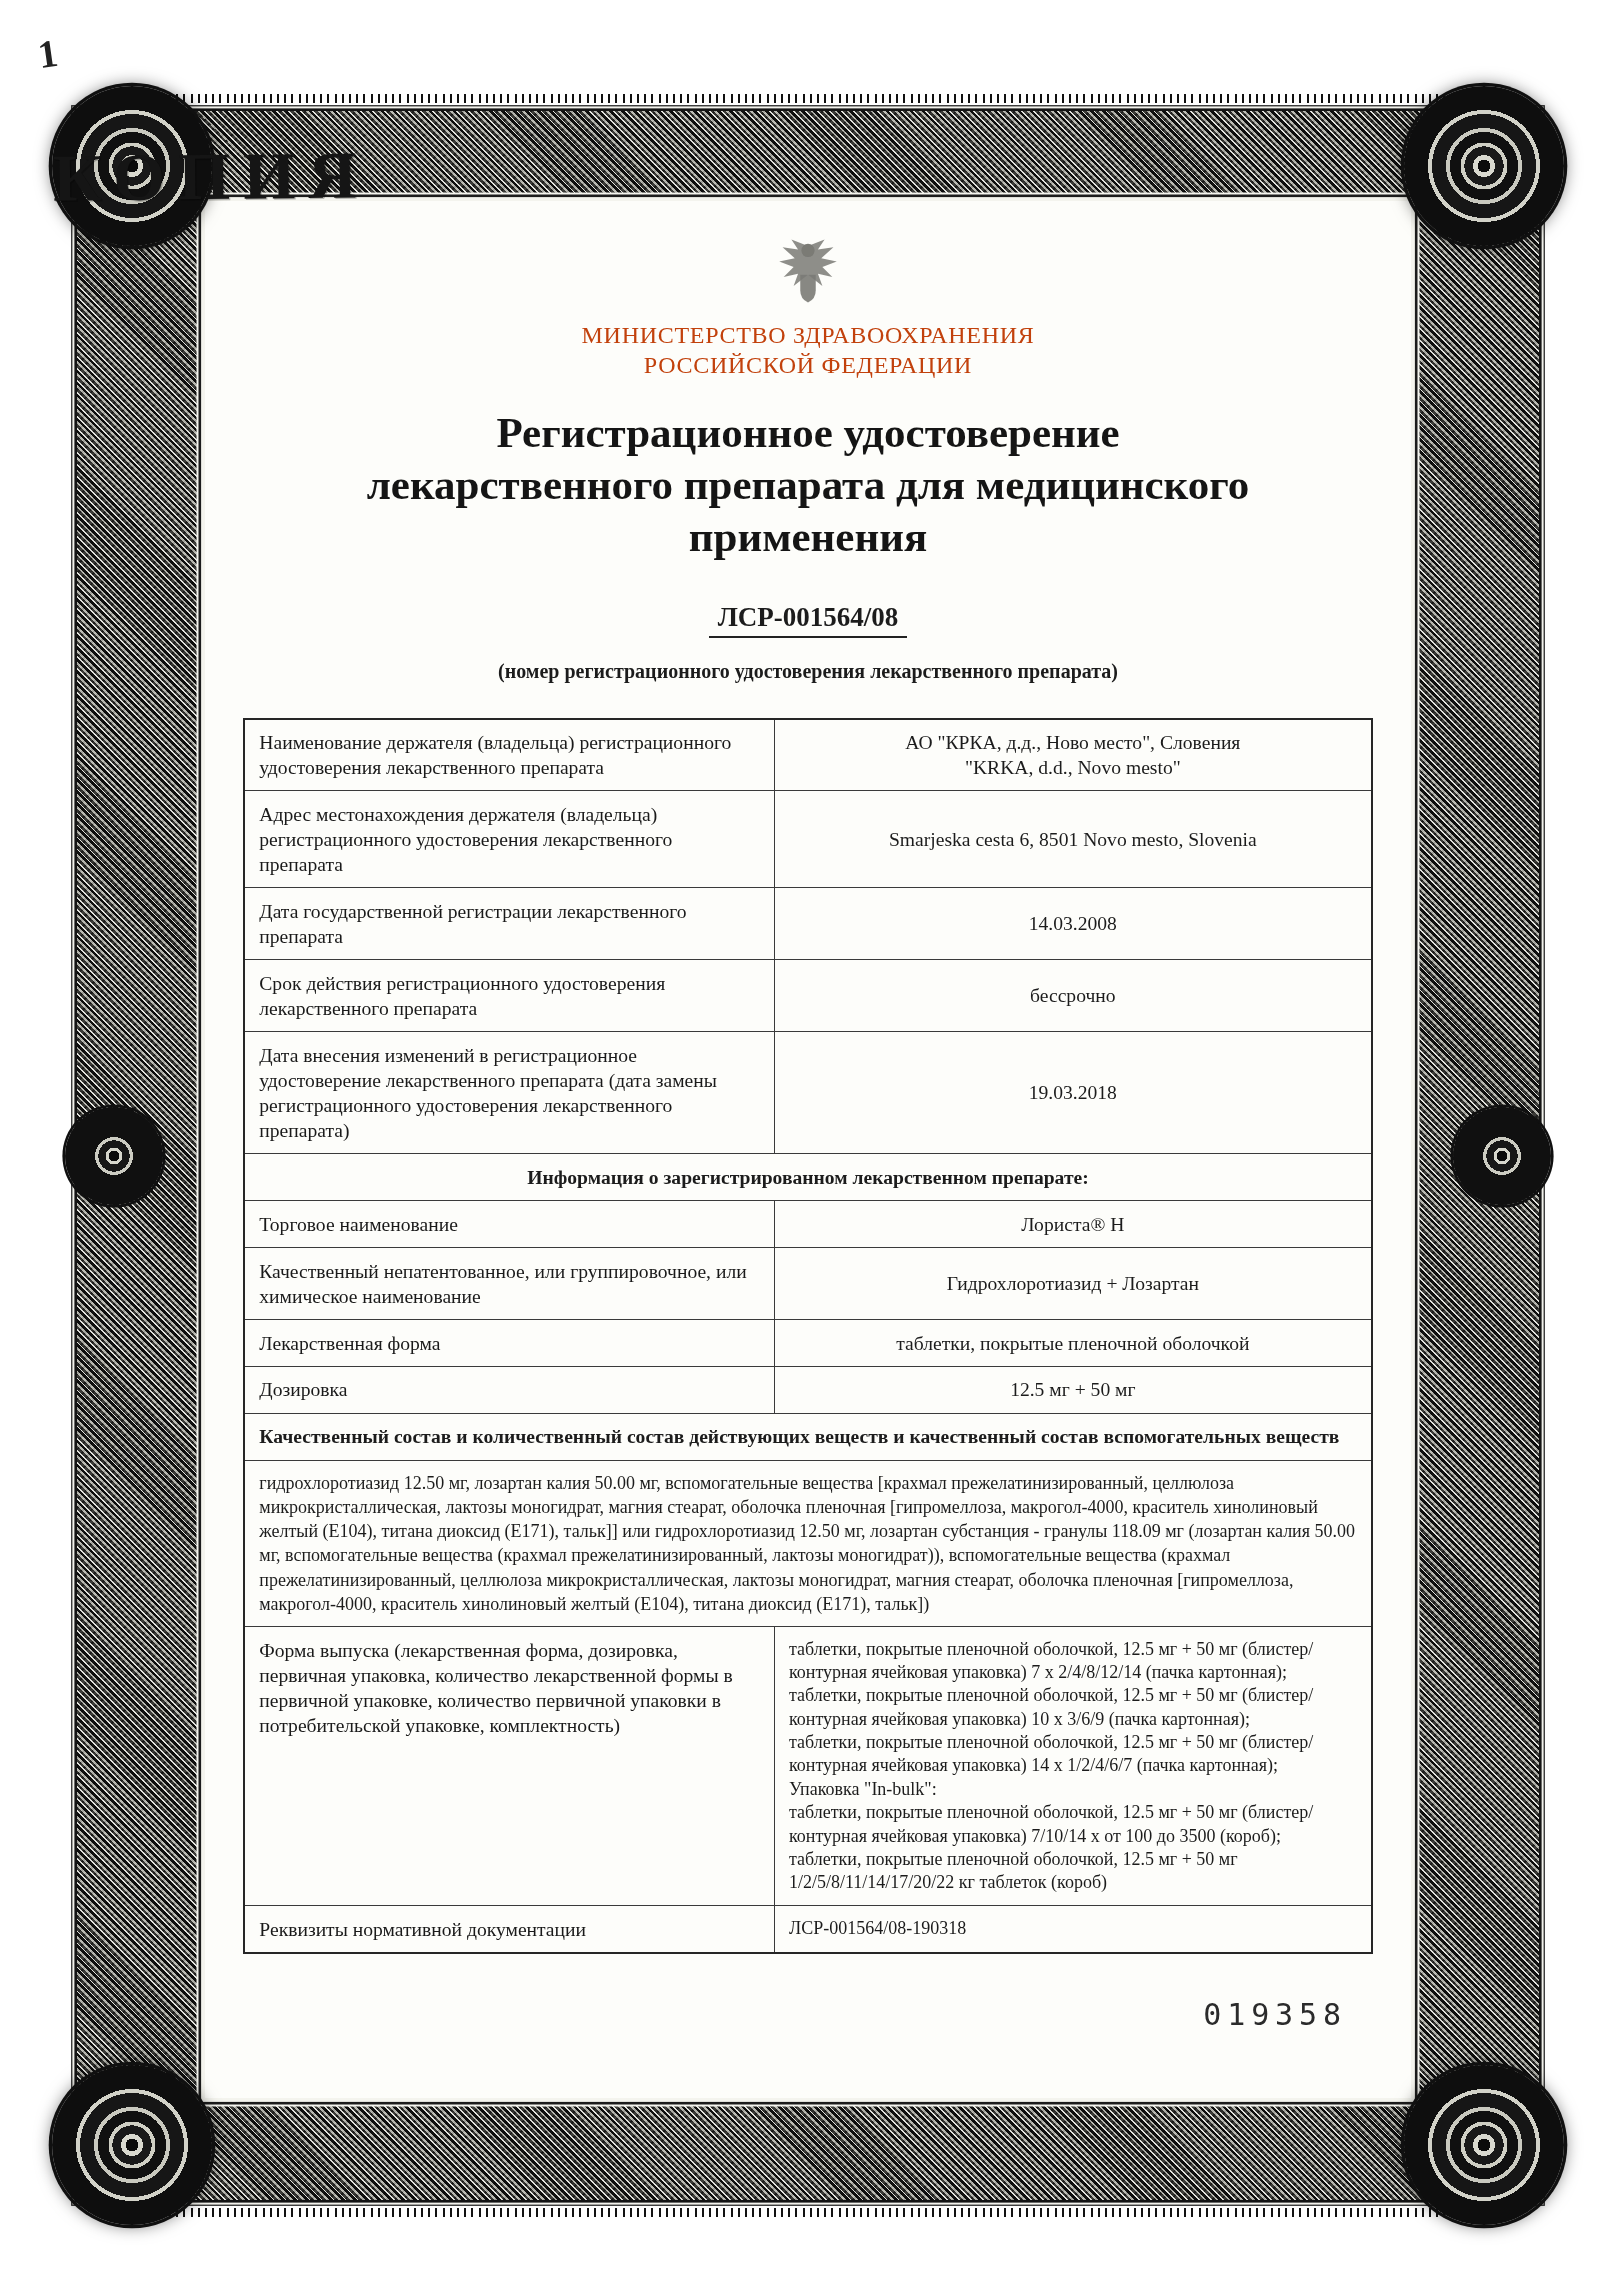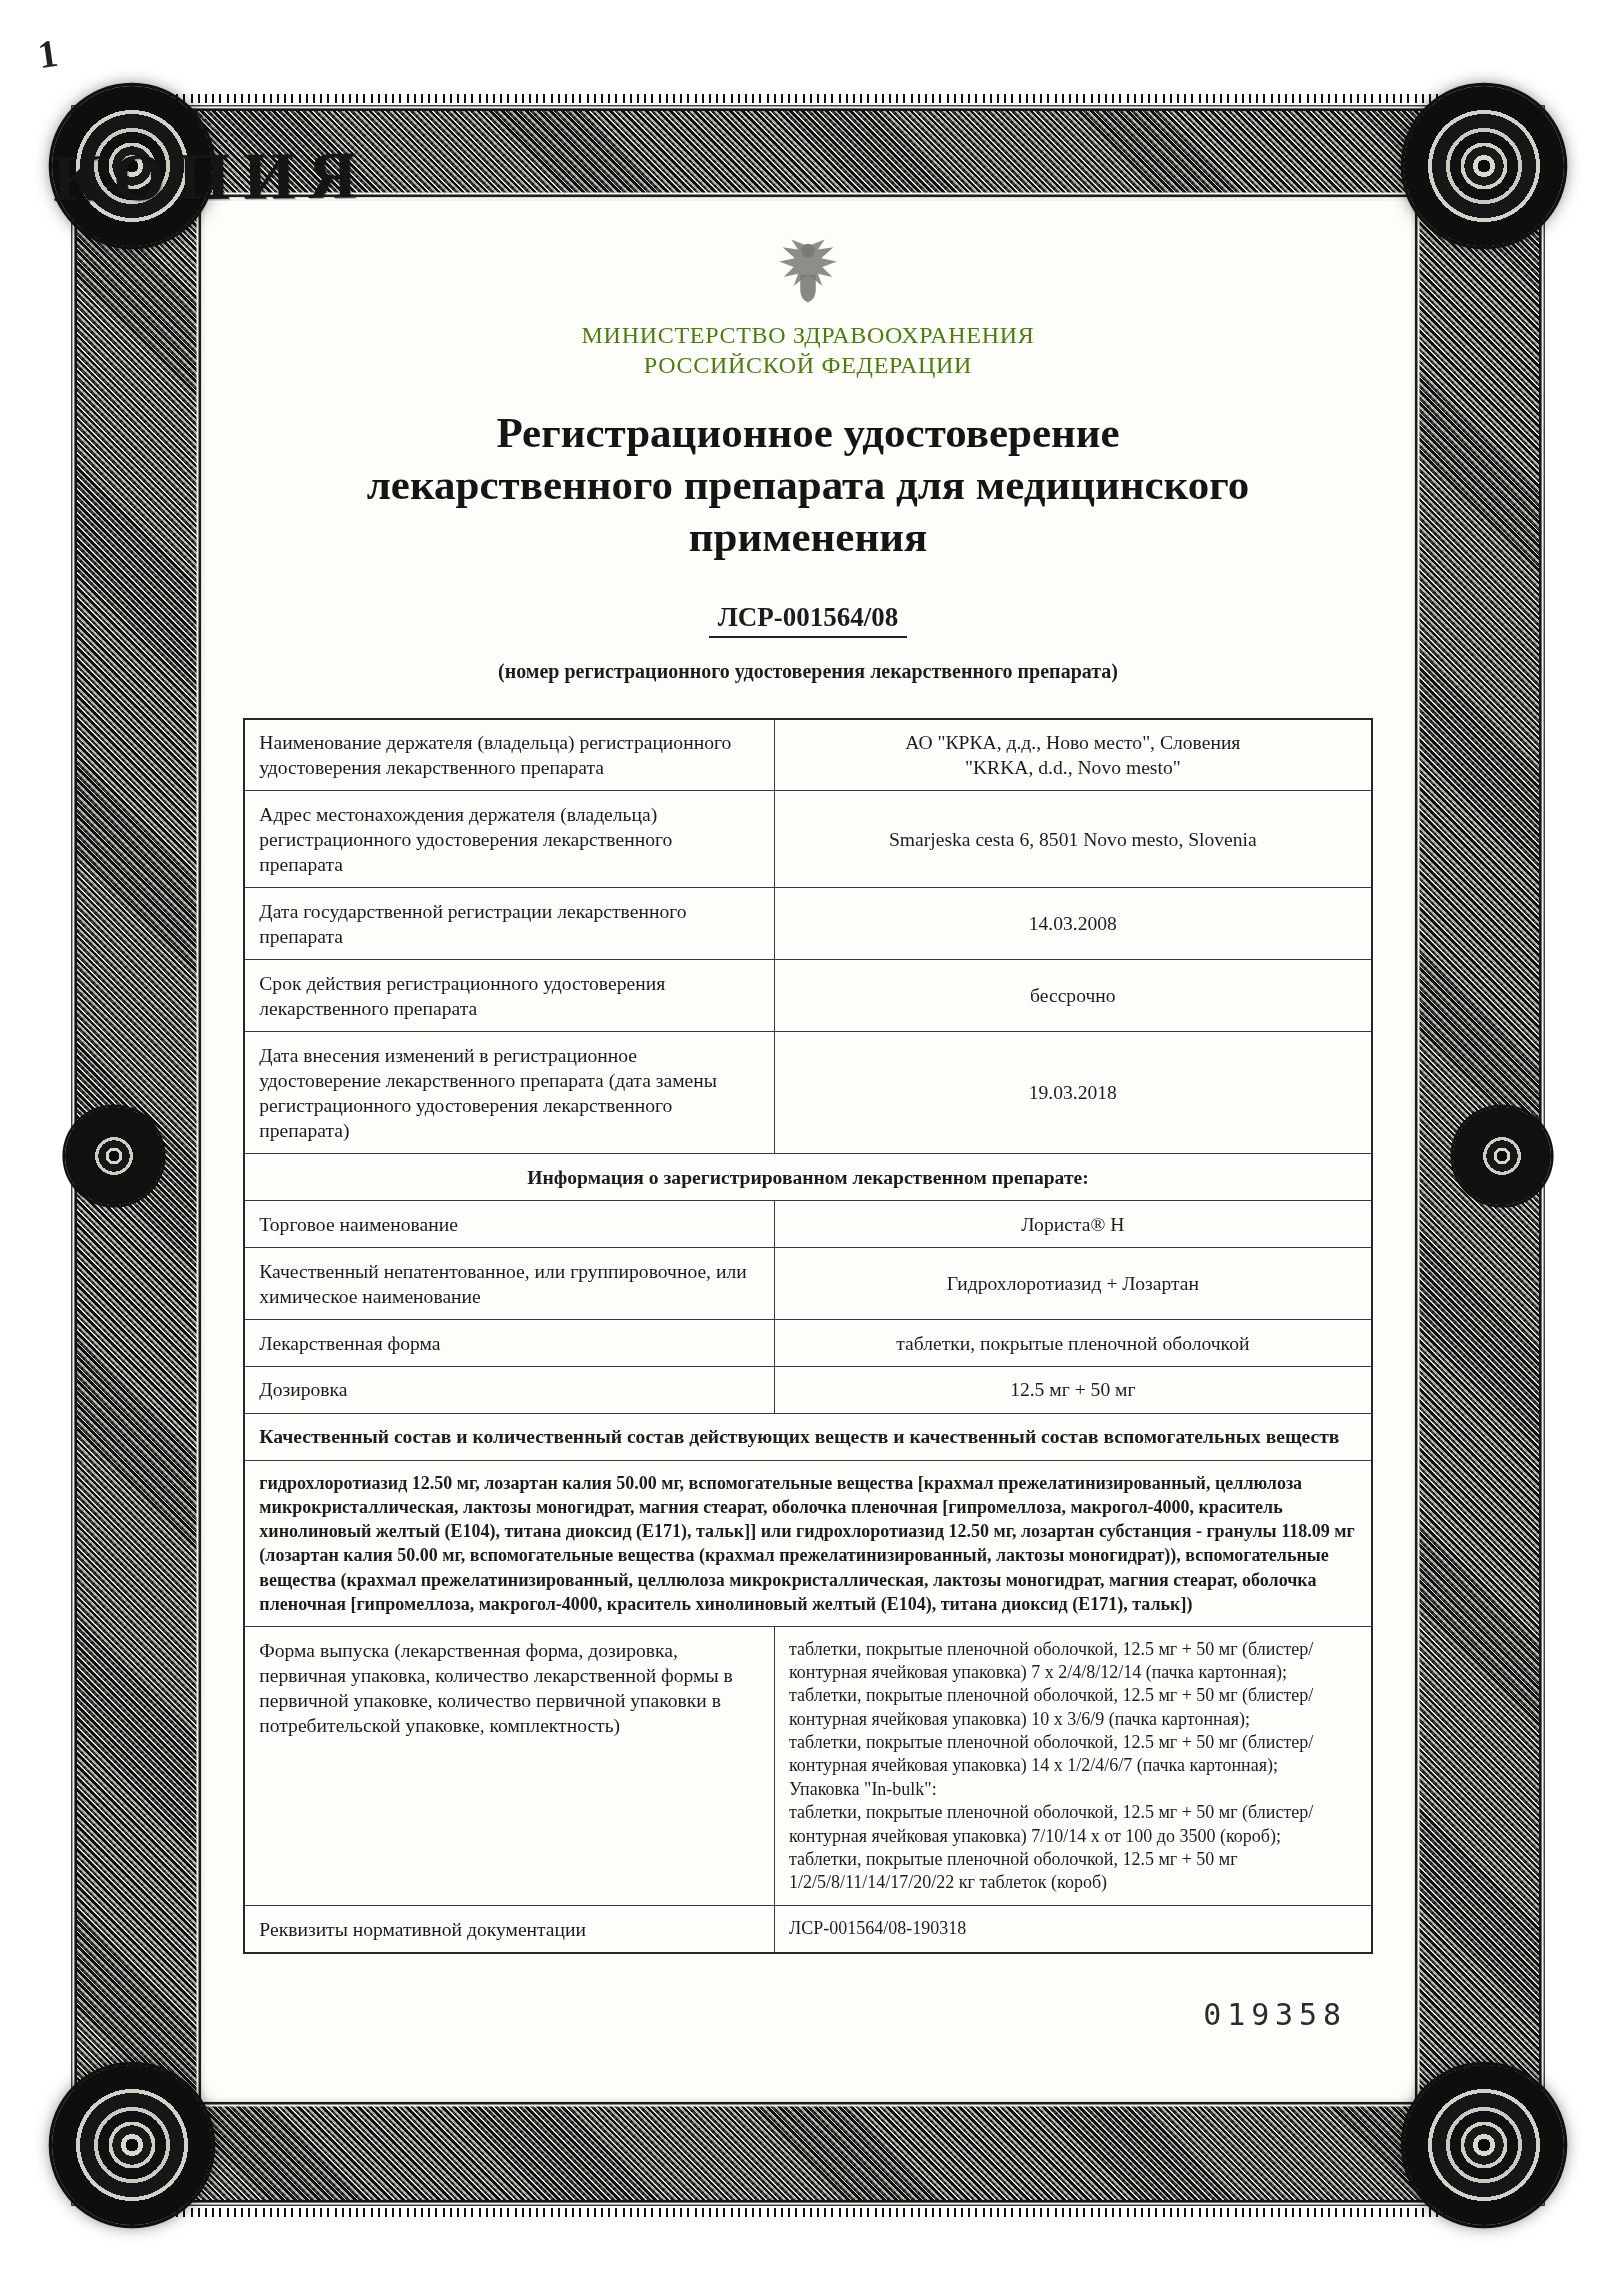--- a/index.html
+++ b/index.html
@@ -59,40 +59,40 @@
   .inner{
     position:relative;width:100%;height:100%;box-sizing:border-box;
     background:#fdfdfa;
     box-shadow:0 0 0 3.9px #f4f4ee, 0 0 0 6.5px #1c1c1c, 0 0 0 8.5px #f4f4ee;
     padding:30px 38px;overflow:hidden;
   }
   
   .content{width:100%;box-sizing:border-box;font-size:19.6px;}
   .hdr{text-align:center;}
   .emblem{display:block;margin:3.9px auto 11.7px auto;opacity:.8;}
-  .ministry{font-size:24px;letter-spacing:0.7px;line-height:1.25;color:#4d7c0f;}
+  .ministry{font-size:24px;letter-spacing:0.7px;line-height:1.25;color:#c2410c;}
   .doc-title{font-size:43px;font-weight:bold;line-height:1.22;margin-top:27px;color:#151515;}
   .reg-num{display:inline-block;font-size:27px;font-weight:bold;margin-top:38px;
     border-bottom:2.6px solid #222;padding:0 9px 2.6px 9px;}
   .reg-caption{font-size:20px;font-weight:bold;margin-top:22px;}
   table.reg-table{
     width:100%;border-collapse:collapse;margin-top:35px;
     border:2px solid #262626;
   }
   .reg-table td{
     border-top:1.3px solid #3a3a3a;border-bottom:1.3px solid #3a3a3a;
     border-left:1.3px solid #3a3a3a;border-right:1.3px solid #3a3a3a;
     padding:10.4px 14.3px;vertical-align:top;line-height:1.28;
   }
   td.lbl{width:47%;font-weight:normal;color:#1a1a1a;}
   td.val{text-align:center;vertical-align:middle;white-space:pre-line;border-left-style:dashed;}
   td.val-left{text-align:left;vertical-align:top;white-space:pre-line;font-size:18px;border-left-style:dashed;line-height:1.3;}
   td.sect{font-weight:bold;}
   td.sect.center{text-align:center;}
-  td.comp{font-weight:bold;font-size:18px;text-align:left;line-height:1.34;}
+  td.comp{font-weight:normal;font-size:18px;text-align:left;line-height:1.34;}
   .serial{
     margin-top:43px;text-align:right;padding-right:26px;
     font-family:"DejaVu Sans Mono",monospace;font-size:30px;letter-spacing:5.9px;color:#2b2b2b;
   }
 </style>
 </head>
 <body>
 
 <div class="page-num">1</div>
 <div class="copy-stamp">КОПИЯ</div>

